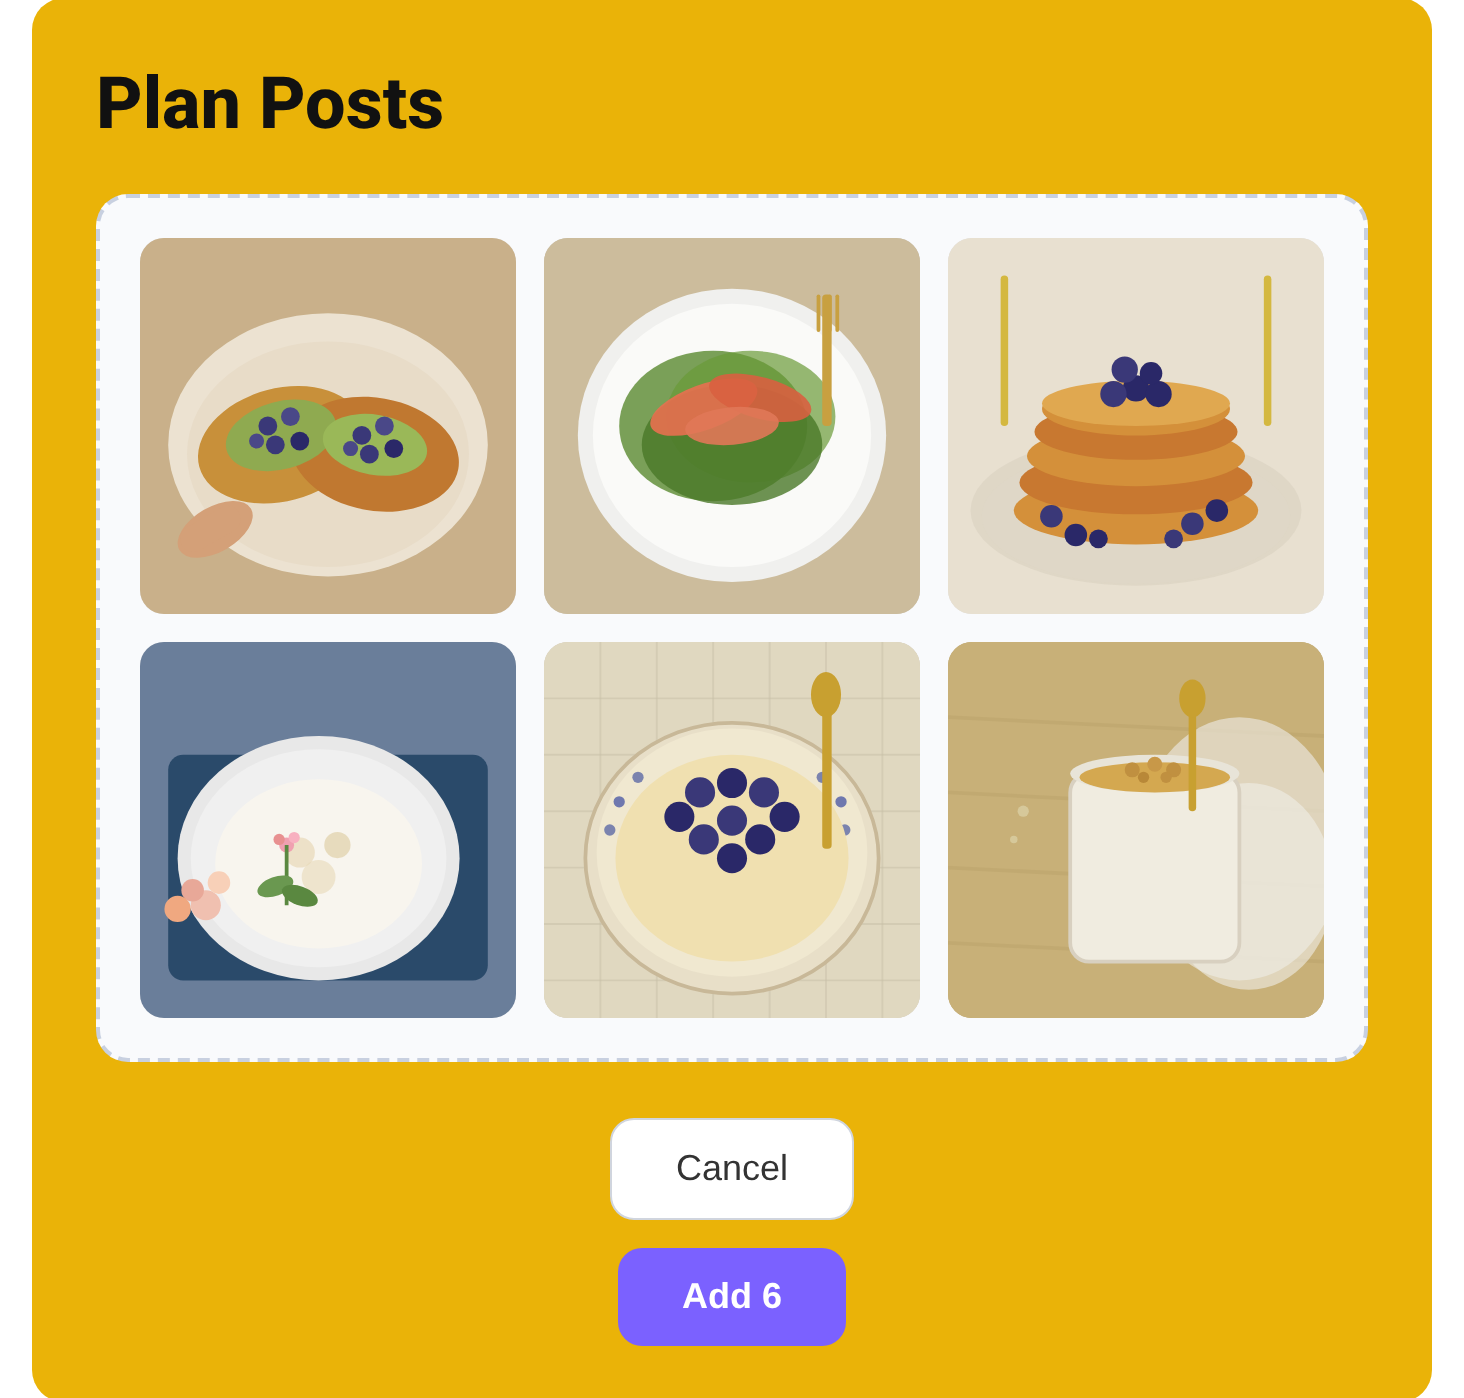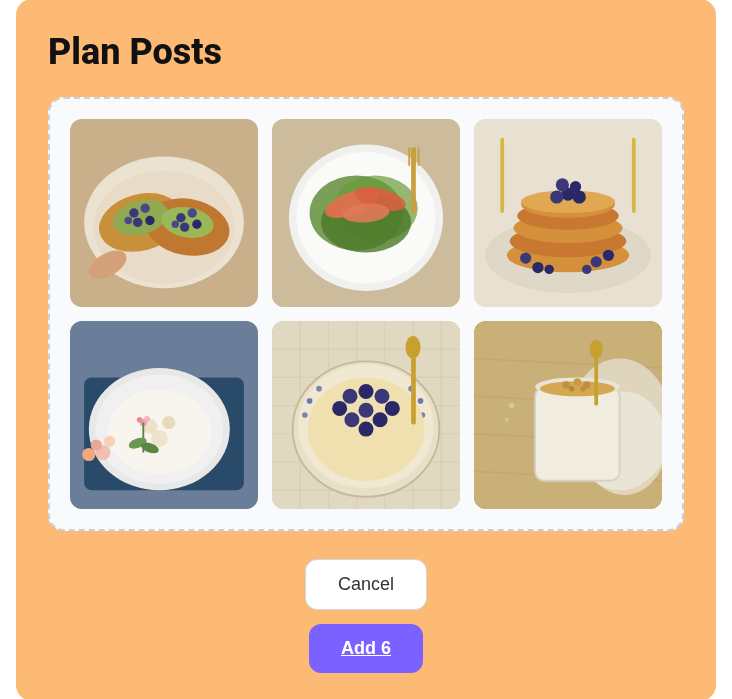--- a/index.html
+++ b/index.html
@@ -13,21 +13,21 @@
       height: 699px;
       background: #ffffff;
       font-family: -apple-system, BlinkMacSystemFont, 'Segoe UI', Roboto, sans-serif;
       display: flex;
       align-items: center;
       justify-content: center;
     }
 
     .modal {
       width: 700px;
-      background: #fdba74;
+      background: #eab308;
       border-radius: 16px;
       padding: 32px 32px 28px 32px;
     }
 
     .modal-title {
       font-size: 36px;
       font-weight: 800;
       color: #111111;
       margin-bottom: 24px;
     }
@@ -74,21 +74,20 @@
 
     .btn-add {
       padding: 14px 32px;
       border: none;
       border-radius: 12px;
       background: #7b61ff;
       font-size: 18px;
       font-weight: 600;
       color: #ffffff;
       cursor: pointer;
-      text-decoration: underline;
     }
 
     svg.food-scene {
       width: 100%;
       height: 100%;
     }
   </style>
 </head>
 <body>
 

